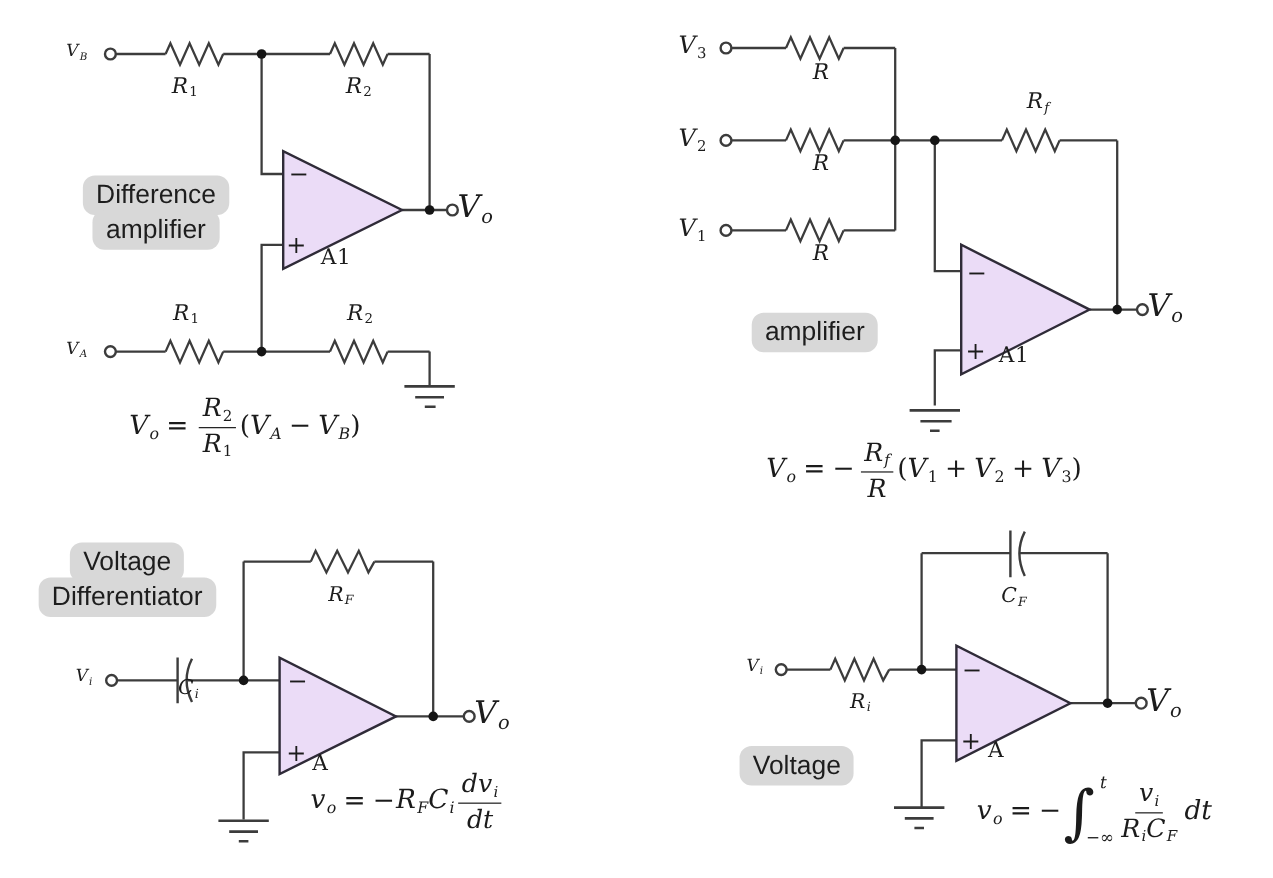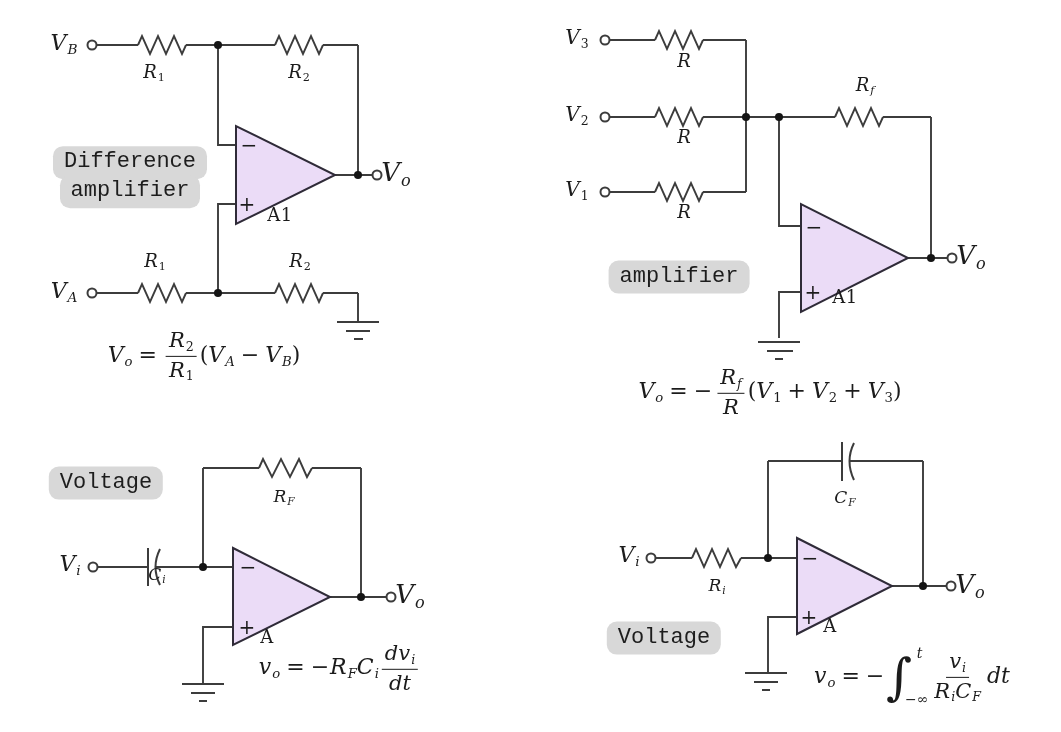--- a/index.html
+++ b/index.html
@@ -4,28 +4,28 @@
 <style>
   html,body{margin:0;padding:0;background:#ffffff;}
   .sheet{position:relative;width:1061px;height:732px;background:#ffffff;overflow:hidden;
          font-family:"DejaVu Serif",serif;color:#1c1c1c;}
   .art{position:absolute;left:0;top:0;}
 
   
   .mlabel{position:absolute;transform:translate(-50%,-50%);white-space:nowrap;
           font-family:"DejaVu Serif",serif;font-style:italic;color:#1c1c1c;line-height:1;}
   .mlabel .sub{font-size:0.62em;vertical-align:-0.3em;margin-left:1px;}
-  .s22{font-size:22px}.s21{font-size:26px}.s20{font-size:20px}.s18{font-size:18px}.s17{font-size:17px}
+  .s22{font-size:14px}.s21{font-size:26px}.s20{font-size:20px}.s18{font-size:18px}.s17{font-size:17px}
   .opsign{font-style:normal;font-size:20px;}
   .opname{font-style:normal;font-size:18px;letter-spacing:0.5px;margin-top:40px;}
 
   
   .caption{position:absolute;transform:translate(-50%,-50%);display:flex;flex-direction:column;
            align-items:center;}
-  .cap-line{background:#d8d8d8;color:#1d1d1d;font-family:Liberation Mono, monospace;
+  .cap-line{background:#d8d8d8;color:#1d1d1d;font-family:Liberation Sans, sans-serif;
             font-style:normal;font-size:22px;line-height:1.22;padding:3px 11px;border-radius:10px;
             margin:-2px 0;white-space:nowrap;}
 
   
   .formula{position:absolute;transform:translate(-50%,-50%);white-space:nowrap;
            font-family:"DejaVu Serif",serif;font-style:italic;font-size:22px;color:#1b1b1b;line-height:1;}
   .formula .sub{font-size:0.6em;vertical-align:-0.3em;margin-left:1px;}
   .formula .op{font-style:normal;margin:0 6px;}
   .formula .up{font-style:normal;}
   .frac{display:inline-flex;flex-direction:column;align-items:center;vertical-align:middle;
@@ -139,20 +139,21 @@
   <span class="mlabel s21" style="left:971px;top:257px"><span>V</span><span class="sub">o</span></span>
   <div class="formula" style="left:770px;top:392px">
     <span>V</span><span class="sub">o</span><span class="op">=</span><span class="up" style="margin-right:2px">−</span><span class="frac">
         <span class="num"><span>R</span><span class="sub">f</span></span>
         <span class="den">R</span>
       </span><span class="up">(</span><span>V</span><span class="sub" style="font-style: normal;">1</span><span class="op">+</span><span>V</span><span class="sub" style="font-style: normal;">2</span><span class="op">+</span><span>V</span><span class="sub" style="font-style: normal;">3</span><span class="up">)</span>
   </div>
 
   <div class="caption" style="left:106px;top:483px">
     <span class="cap-line">Voltage</span>
+    <span class="cap-line">Differentiator</span>
   </div>
   <span class="mlabel s22" style="left:70px;top:565px"><span>V</span><span class="sub">i</span></span>
   <span class="mlabel s17" style="left:157px;top:575px"><span>C</span><span class="sub">i</span></span>
   <span class="mlabel s17" style="left:284px;top:497px"><span>R</span><span class="sub">F</span></span>
   <span class="mlabel opsign" style="left:248px;top:567px">−</span>
   <span class="mlabel opsign" style="left:247px;top:627px">+</span>
   <span class="mlabel opname" style="left:267px;top:597px">A</span>
   <span class="mlabel s21" style="left:410px;top:596px"><span>V</span><span class="sub">o</span></span>
   <div class="formula" style="left:340px;top:668px">
     <span>v</span><span class="sub">o</span><span class="op">=</span><span class="up" style="margin-right:1px">−</span><span>R</span><span class="sub">F</span><span>C</span><span class="sub">i</span><span class="frac">

